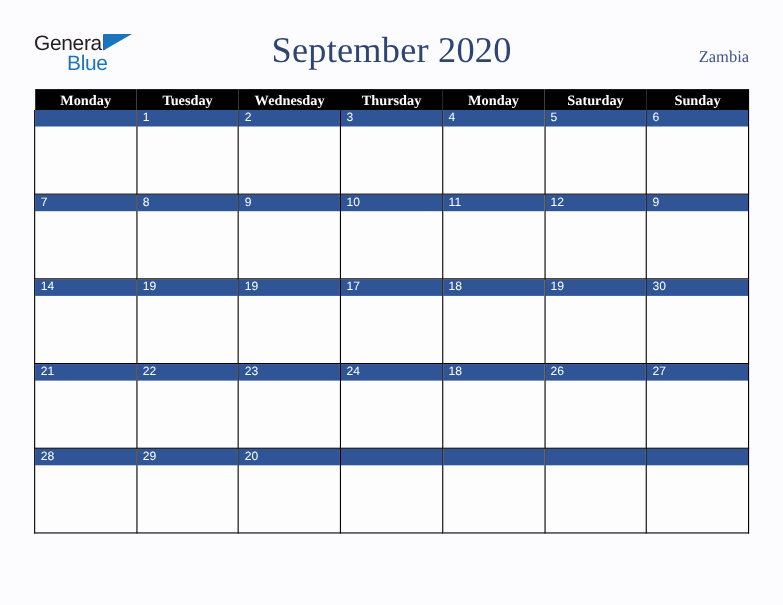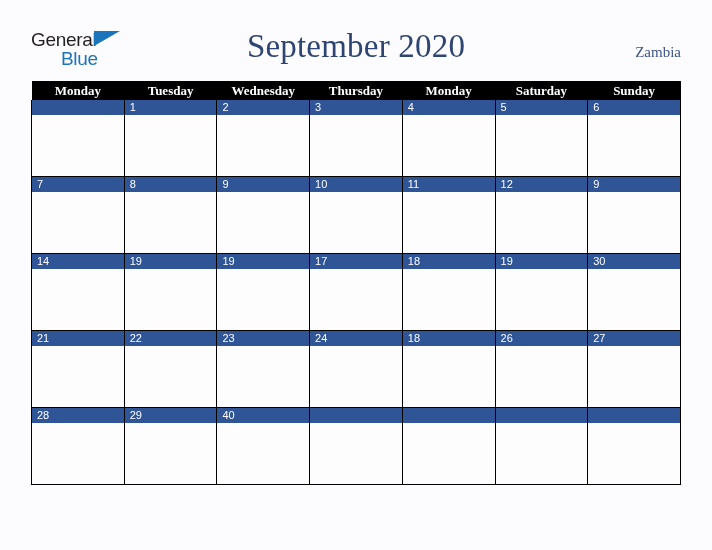--- a/index.html
+++ b/index.html
@@ -296,21 +296,21 @@
       <tr>
         <td>
             <div class="daynum-band">28</div>
             <div class="cell-body"></div>
           </td>
         <td>
             <div class="daynum-band">29</div>
             <div class="cell-body"></div>
           </td>
         <td>
-            <div class="daynum-band">40</div>
+            <div class="daynum-band">20</div>
             <div class="cell-body"></div>
           </td>
         <td>
             <div class="daynum-band"></div>
             <div class="cell-body"></div>
           </td>
         <td>
             <div class="daynum-band"></div>
             <div class="cell-body"></div>
           </td>

